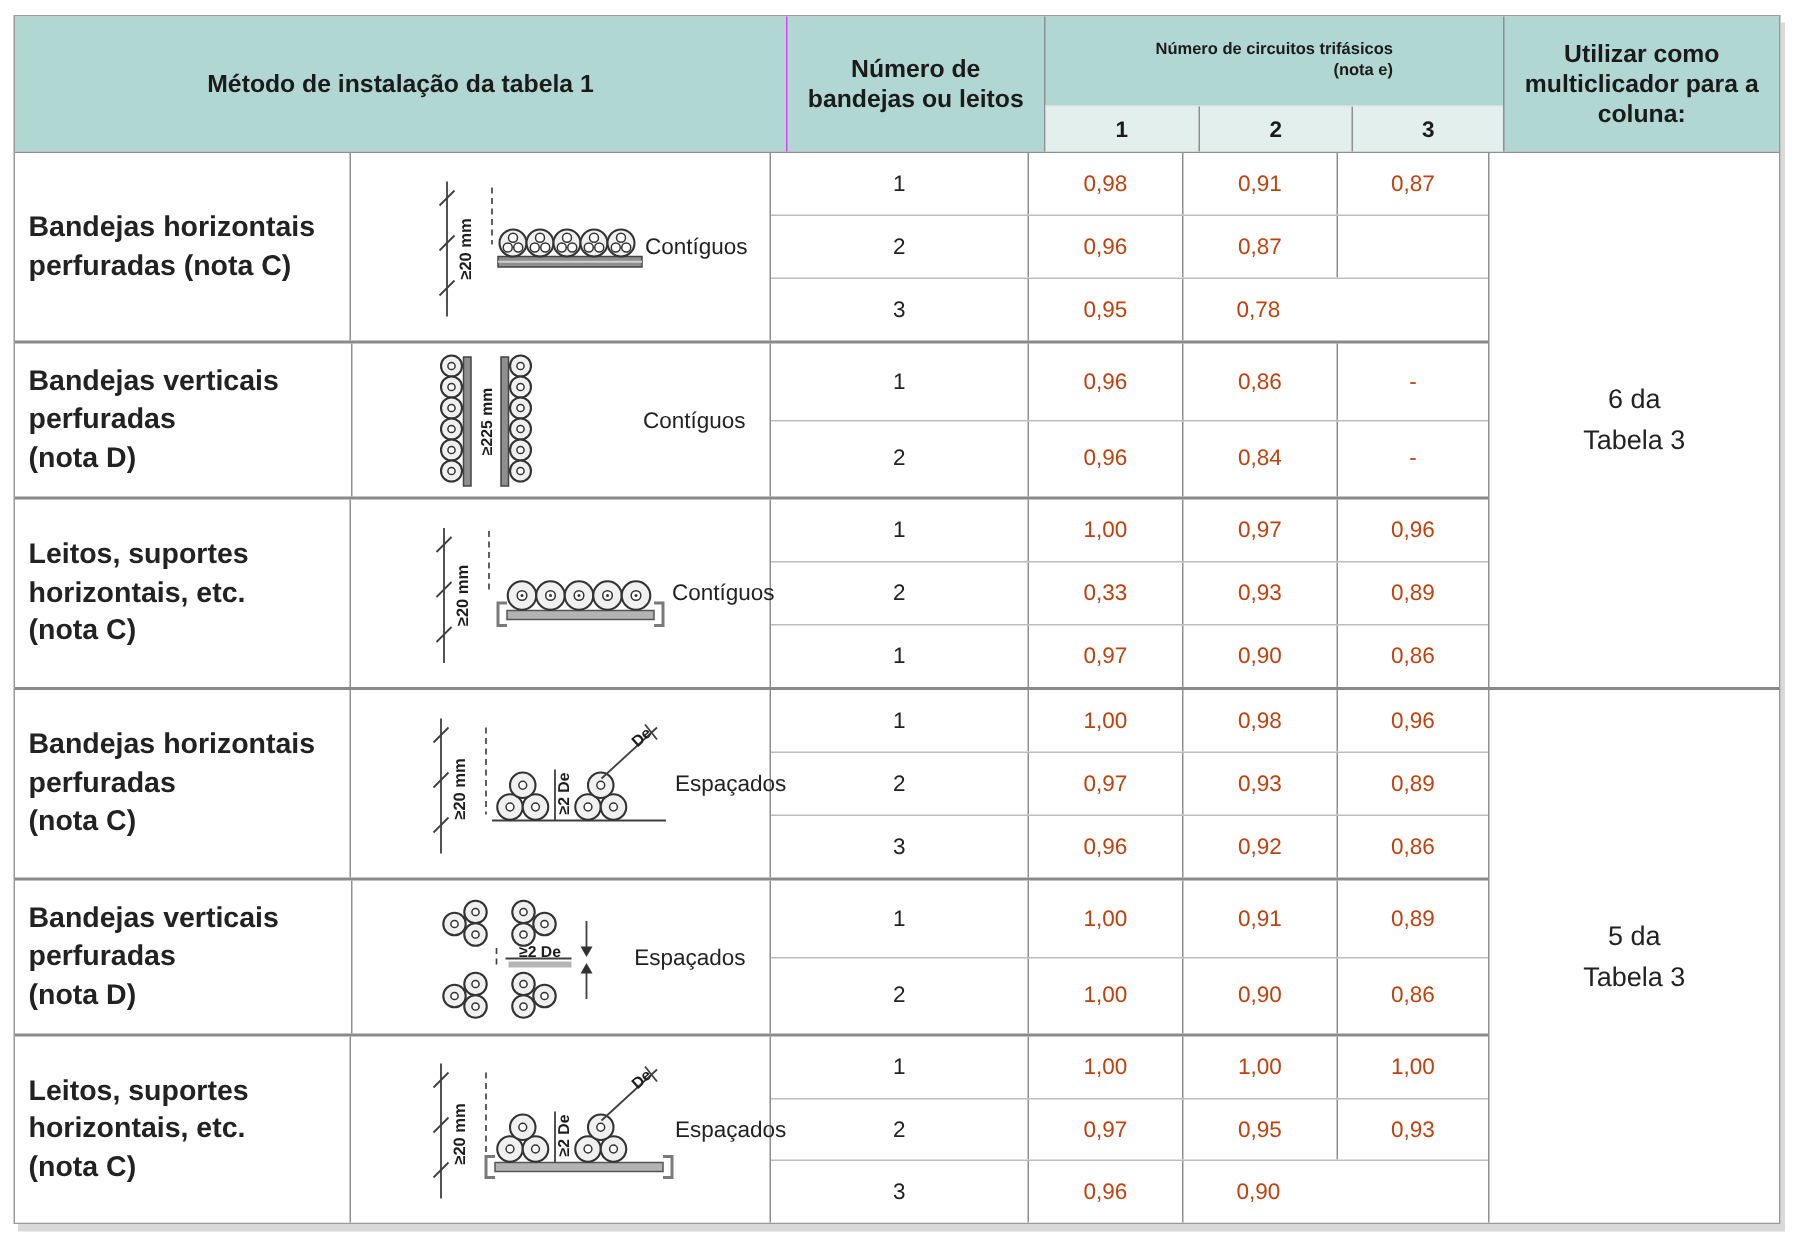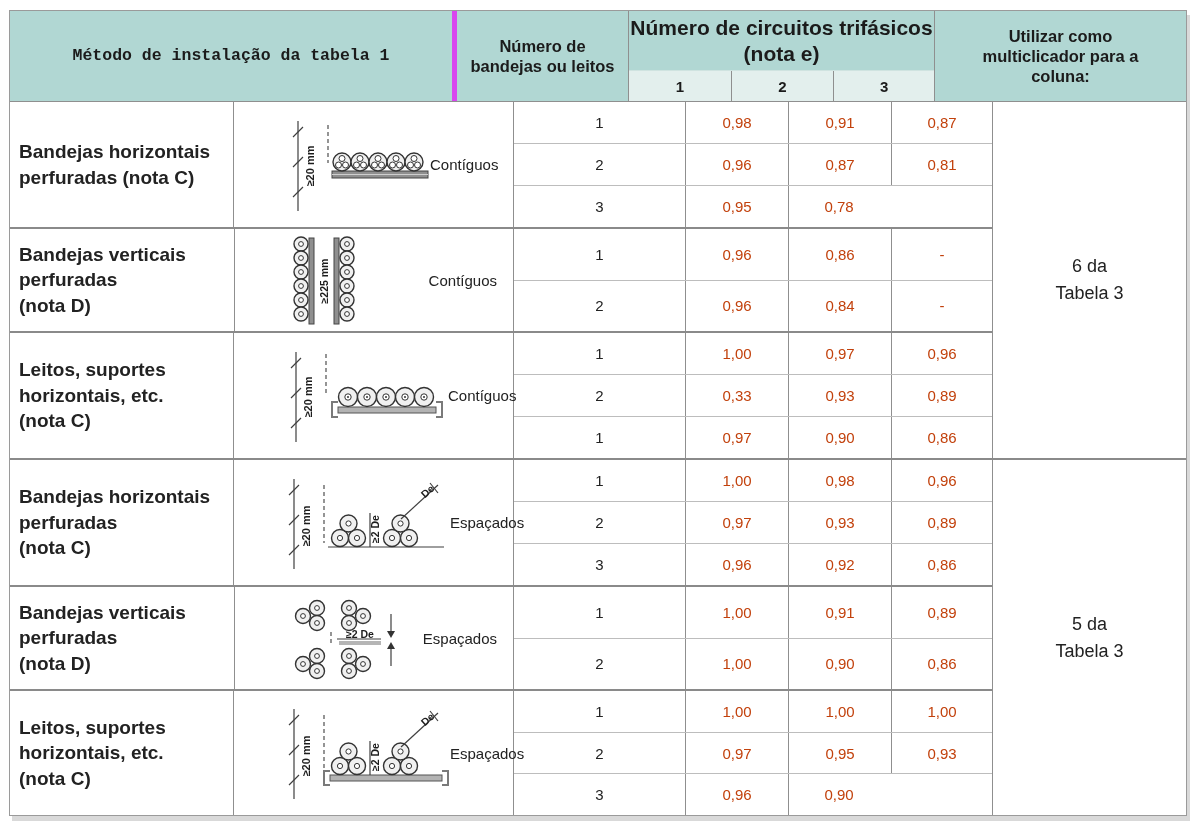--- a/index.html
+++ b/index.html
@@ -4,25 +4,25 @@
 <style>
   html,body{margin:0;padding:0;background:#fff;}
   body{font-family:"Liberation Sans","DejaVu Sans",sans-serif;color:#222;}
   .page{width:1196px;height:824px;box-sizing:border-box;padding:10px 9px;background:#fff;}
   .tbl{width:1178px;box-sizing:border-box;border:1px solid #9a9a9a;box-shadow:3px 5px 0 #d9d9d9;background:#fff;}
 
   
   .hdr{display:flex;height:90px;background:#b1d7d3;}
   .h-cell{display:flex;align-items:center;justify-content:center;text-align:center;
           font-weight:bold;font-size:16.5px;line-height:1.22;color:#1b1b1b;white-space:pre-line;}
-  .method-h{width:447px;border-right:5px solid #d946ef;box-sizing:border-box;font-family:Liberation Mono, monospace;}
+  .method-h{width:515px;border-right:1px solid #d946ef;box-sizing:border-box;}
   .trays-h{width:172px;border-right:1px solid #8f8f8f;box-sizing:border-box;}
   .circ-h{width:306px;border-right:1px solid #8f8f8f;box-sizing:border-box;display:flex;flex-direction:column;}
-  .circ-title{flex:1;display:flex;align-items:center;justify-content:center;text-align:center;
-              font-weight:bold;font-size:21px;line-height:1.22;white-space:pre-line;color:#1b1b1b;}
+  .circ-title{flex:1;display:flex;align-items:center;justify-content:center;text-align:right;
+              font-weight:bold;font-size:11px;line-height:1.22;white-space:pre-line;color:#1b1b1b;}
   .circ-sub{height:30px;display:flex;background:#e3efed;border-top:1px solid #cfe3e0;}
   .sub-cell{display:flex;align-items:center;justify-content:center;font-weight:bold;font-size:15px;
             box-sizing:border-box;color:#1b1b1b;}
   .sub-cell.c1,.sub-cell.c2{width:103px;border-right:1px solid #8f8f8f;}
   .sub-cell.c3{width:100px;}
   .mult-h{flex:1;}
 
   
   .body{background:#fff;}
   .group{display:flex;border-top:1px solid #8f8f8f;}
@@ -132,21 +132,20 @@
             <div class="row">
               <div class="n-cell">1</div>
               <div class="v-cell">0,98</div>
               <div class="v-cell">0,91</div>
               <div class="v-cell last">0,87</div>
             </div>
             <div class="row">
               <div class="n-cell">2</div>
               <div class="v-cell">0,96</div>
               <div class="v-cell">0,87</div>
-              <div class="v-cell last">0,81</div>
             </div>
             <div class="row">
               <div class="n-cell">3</div>
               <div class="v-cell">0,95</div>
               <div class="v-cell last">0,78</div>
             </div>
           </div>
         </div>
 
         <div class="block h102">

